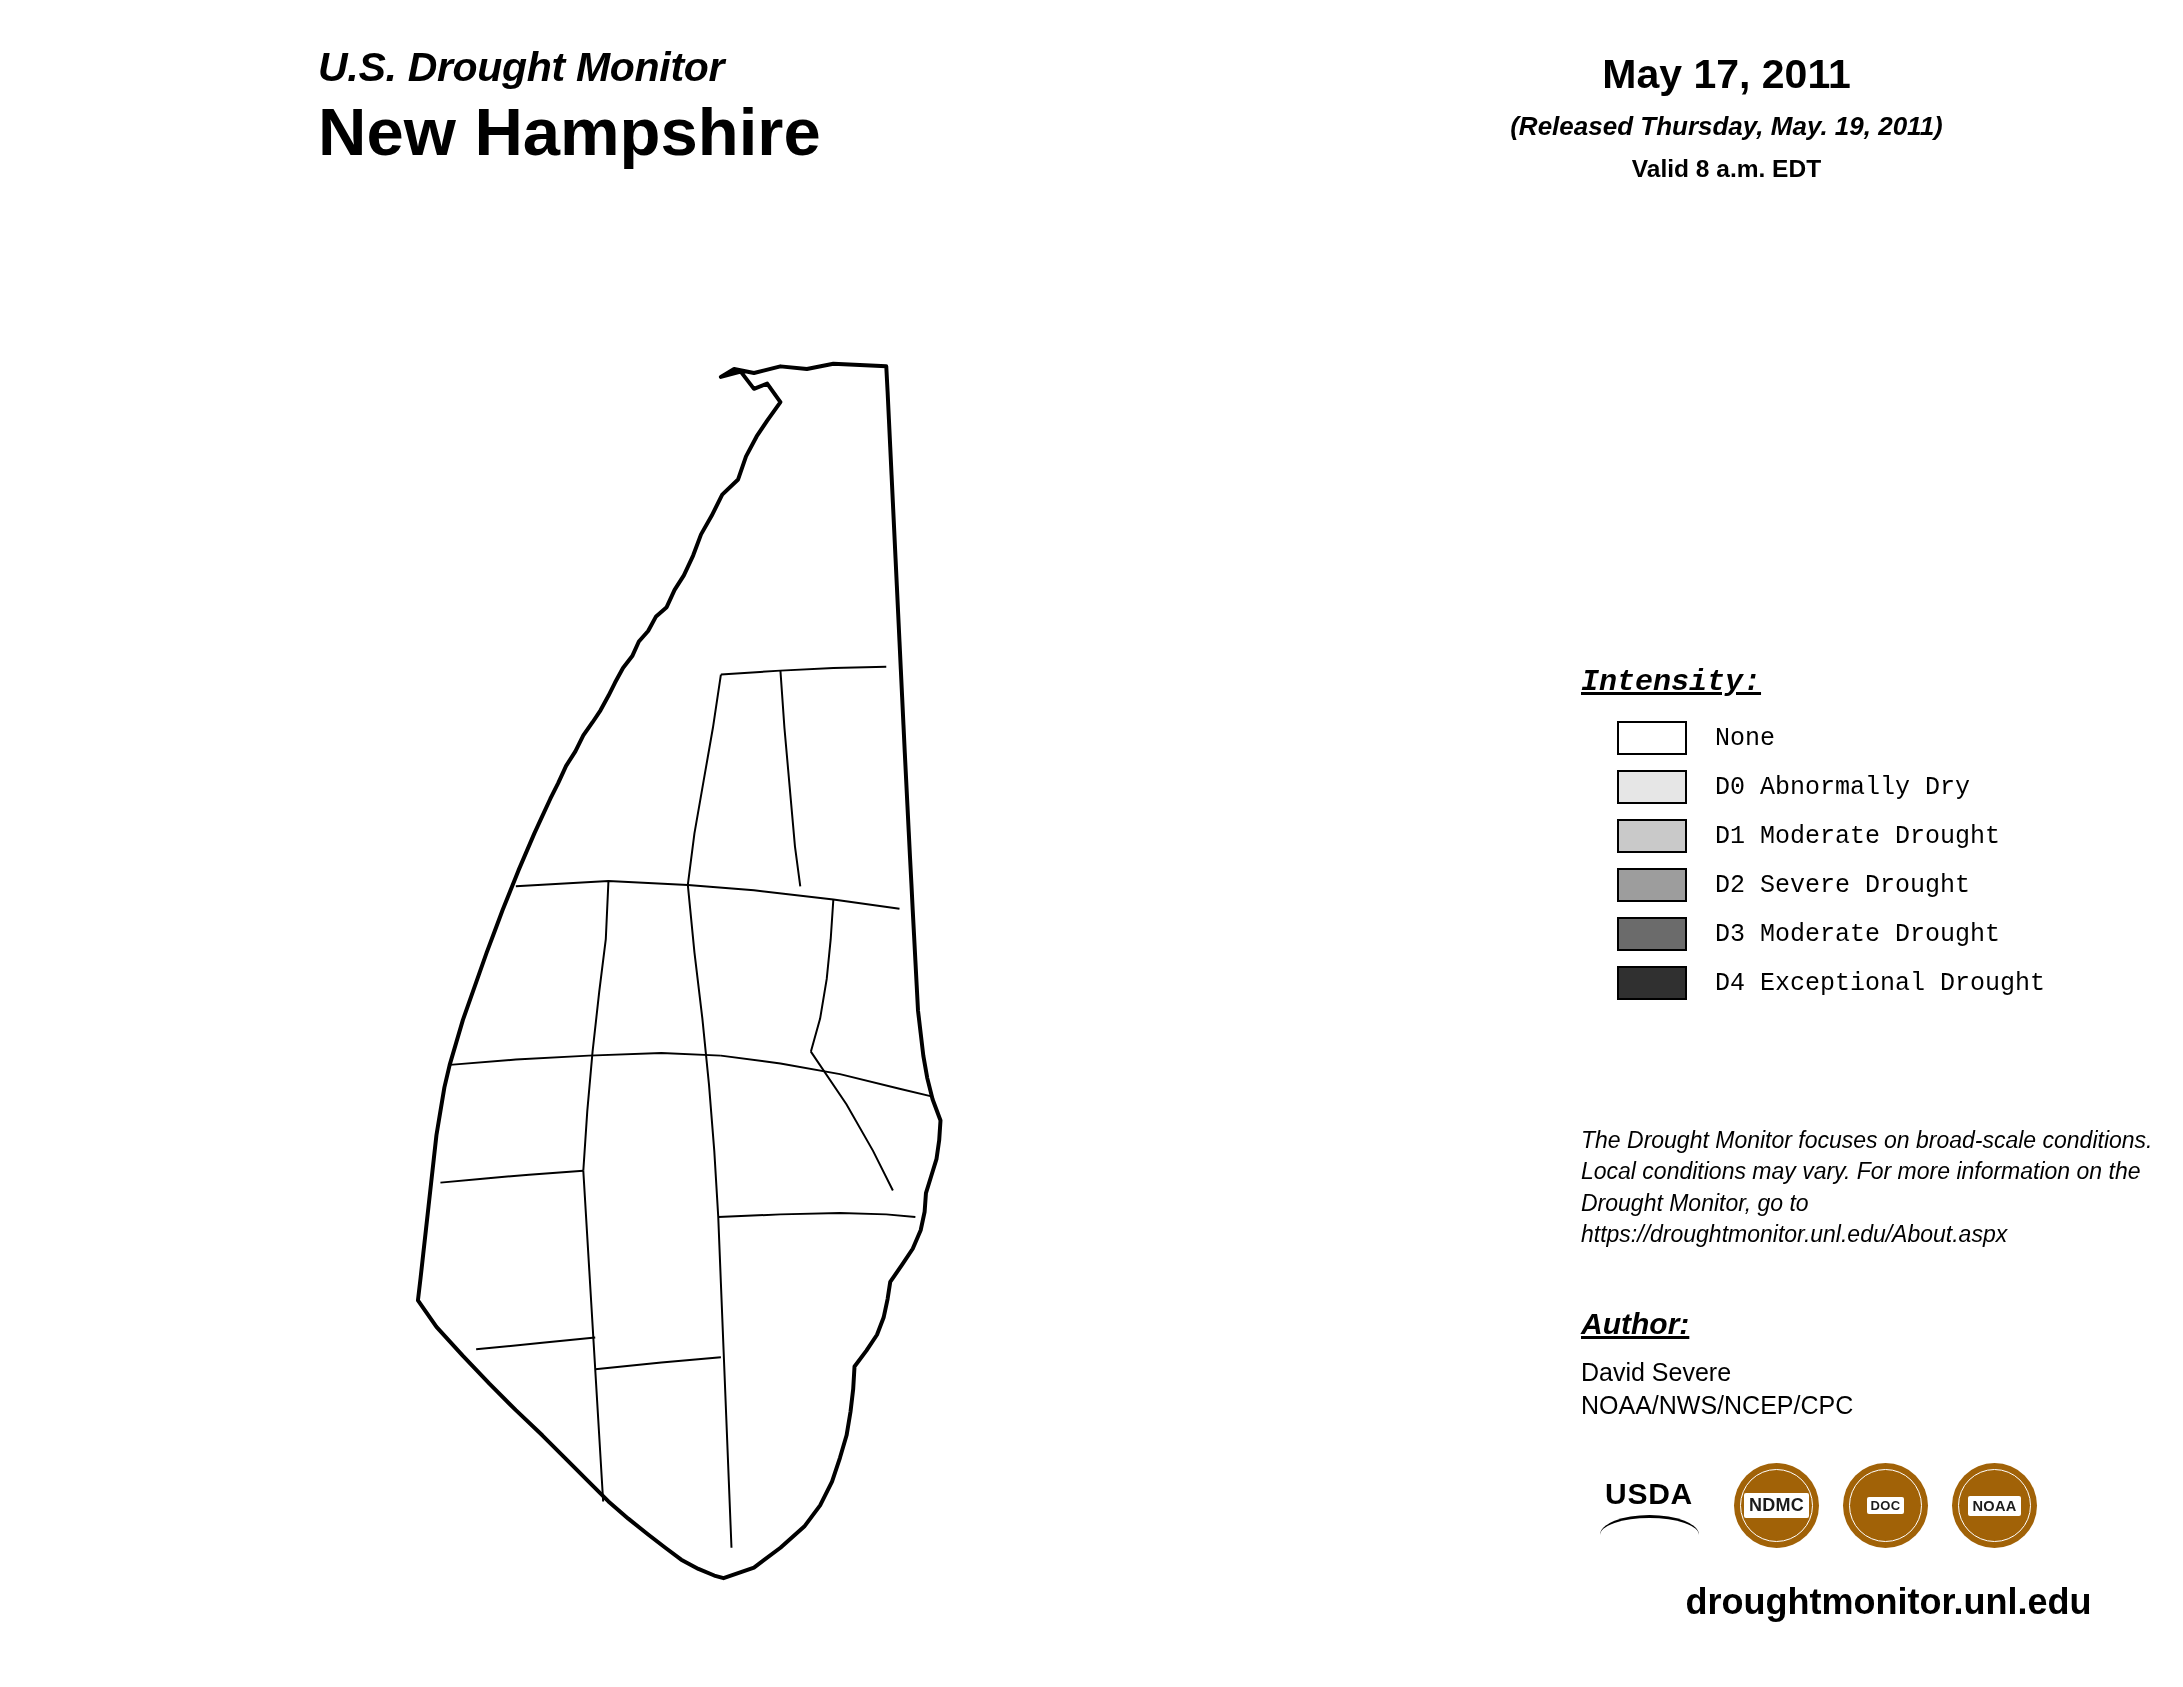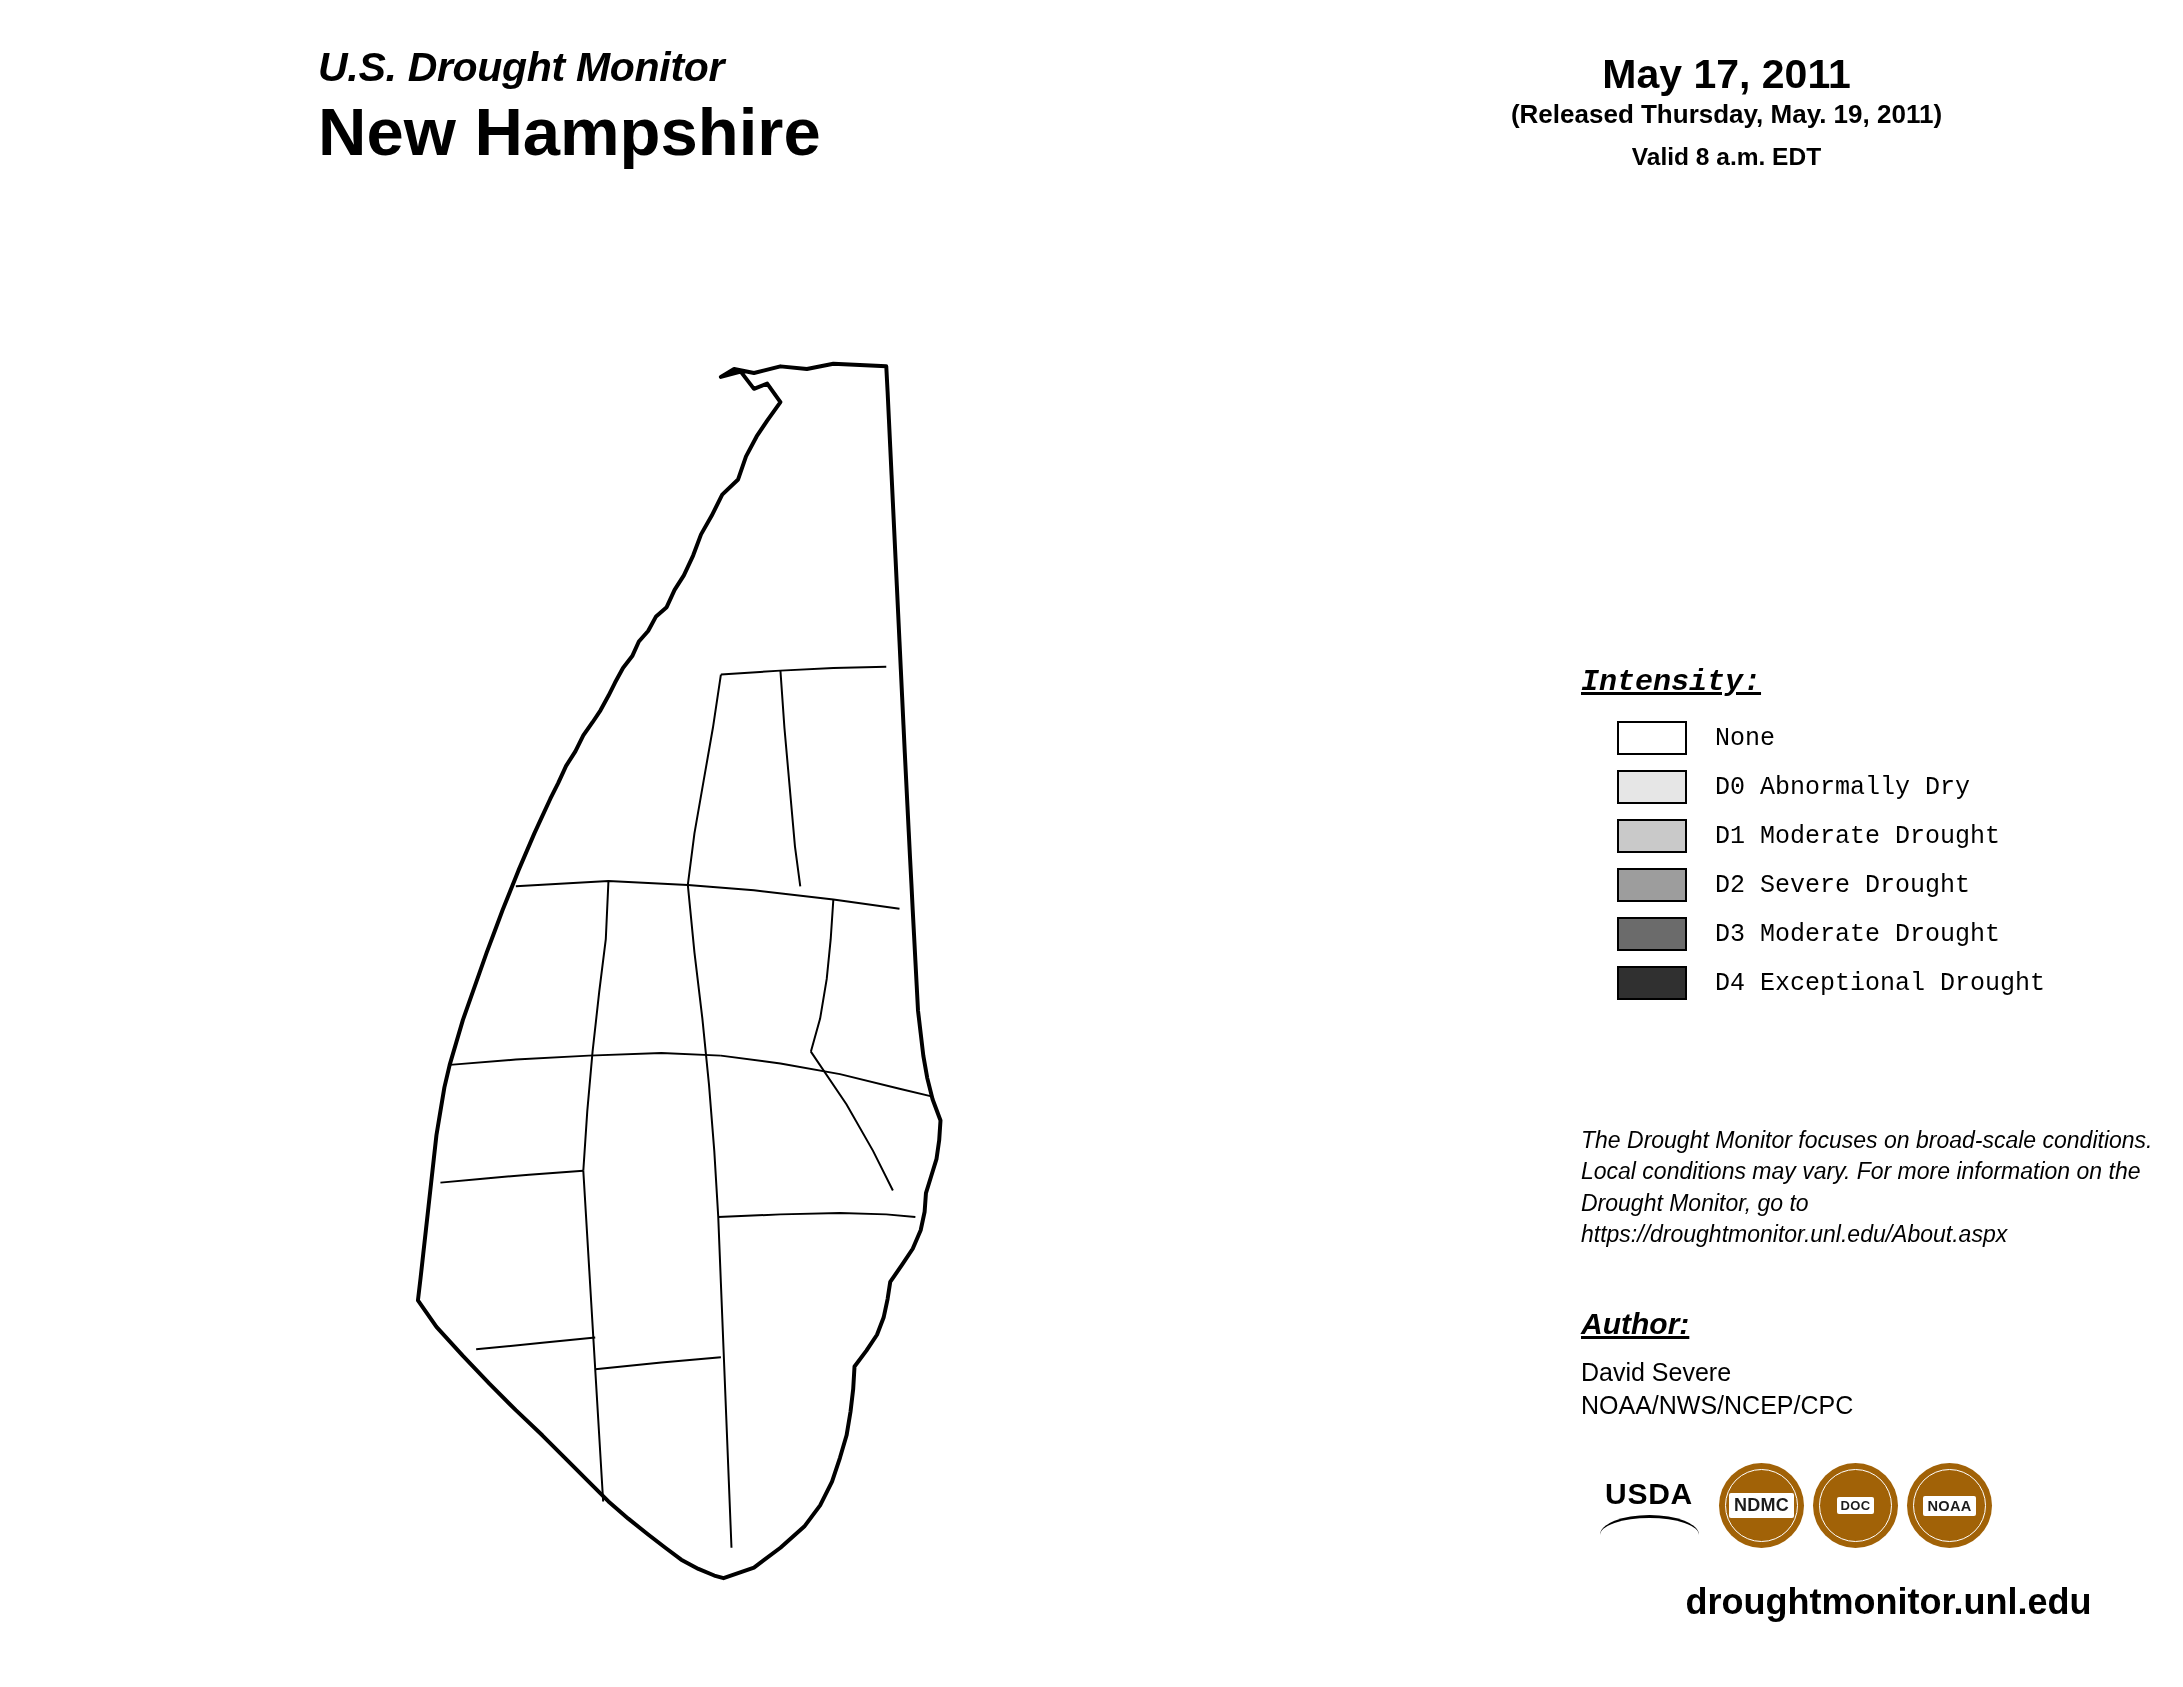--- a/index.html
+++ b/index.html
@@ -44,22 +44,23 @@
     width: 635px;
     text-align: center;
   }
   #map-date {
     font-weight: bold;
     font-size: 41px;
     line-height: 1.1;
   }
   #release-date {
     font-weight: bold;
+    font-style: italic;
     font-size: 26px;
-    margin-top: 2px;
+    margin-top: 14px;
   }
   #valid-time {
     font-weight: bold;
     font-size: 24.5px;
     margin-top: 13.2px;
   }
 
   
   #map-area {
     position: absolute;
@@ -136,21 +137,21 @@
 
   
   #logo-row {
     position: absolute;
     left: 1588px;
     top: 1456px;
     width: 595px;
     height: 99px;
     display: flex;
     align-items: center;
-    gap: 9px;
+    gap: 24px;
   }
   .logo {
     position: relative;
     flex: 0 0 auto;
   }
   
   #logo-usda {
     width: 122px;
     height: 79px;
     display: flex;

